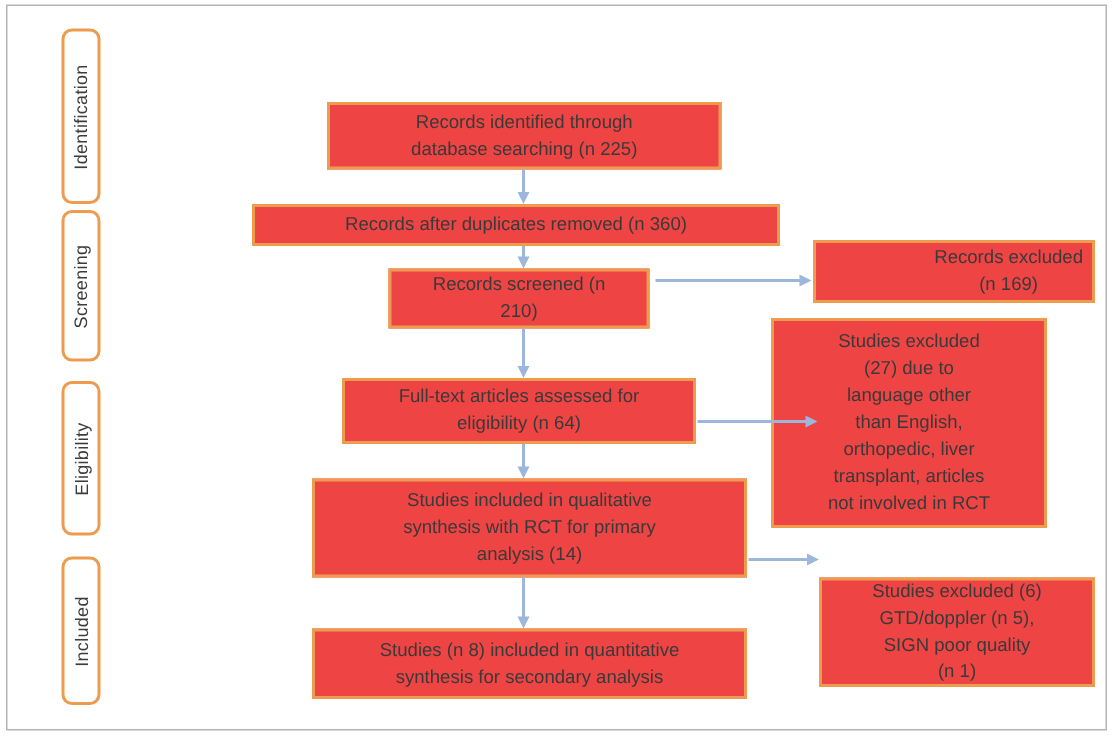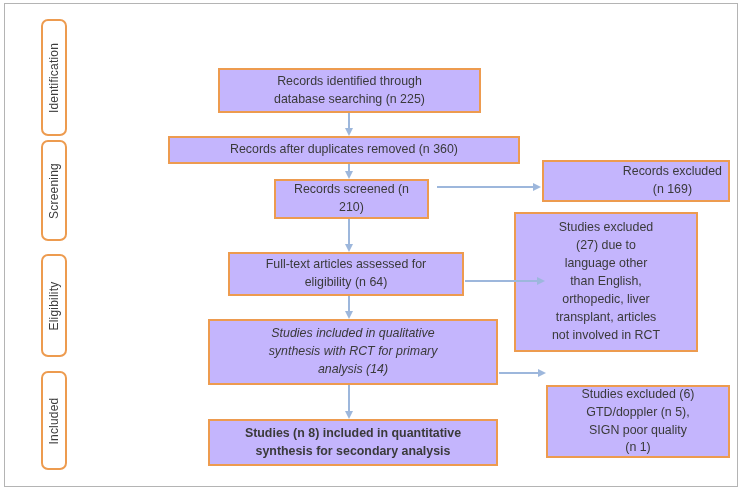--- a/index.html
+++ b/index.html
@@ -48,21 +48,21 @@
     font-size: 12px;
     color: #3d3d3d;
     letter-spacing: 0.2px;
     font-family: "Liberation Sans", sans-serif;
   }
 
   
   .flow-box {
     position: absolute;
     border: 2px solid #ED9B4F;
-    background: #c4b5fd;
+    background: #ef4444;
     box-sizing: border-box;
     display: flex;
     align-items: center;
     justify-content: center;
     text-align: center;
     color: #3a3a3a;
     font-size: 12.4px;
     line-height: 1.45;
     padding: 2px 6px;
     font-family: "Liberation Sans", sans-serif;
@@ -131,21 +131,21 @@
 
   <div class="flow-box" style="left:218px; top:68px; width:263px; height:45px;">
     <span class="txt">Records identified through
 database searching (n 225)</span>
   </div>
 
   <div class="flow-box" style="left:168px; top:136px; width:352px; height:28px;">
     <span class="txt">Records after duplicates removed (n 360)</span>
   </div>
 
-  <div class="flow-box" style="left:274px; top:179px; width:155px; height:40px;">
+  <div class="flow-box" style="left:259px; top:179px; width:174px; height:40px;">
     <span class="txt">Records screened (n
 210)</span>
   </div>
 
   <div class="flow-box" style="left:542px; top:160px; width:188px; height:42px;justify-content:flex-end;">
     <span class="txt">Records excluded
 (n 169)</span>
   </div>
 
   <div class="flow-box" style="left:514px; top:212px; width:184px; height:140px;">
@@ -156,34 +156,34 @@
 orthopedic, liver
 transplant, articles
 not involved in RCT</span>
   </div>
 
   <div class="flow-box" style="left:228px; top:252px; width:236px; height:44px;">
     <span class="txt">Full-text articles assessed for
 eligibility (n 64)</span>
   </div>
 
-  <div class="flow-box" style="left:208px; top:319px; width:290px; height:66px;font-style:italic;">
+  <div class="flow-box" style="left:208px; top:319px; width:290px; height:66px;">
     <span class="txt">Studies included in qualitative
 synthesis with RCT for primary
 analysis (14)</span>
   </div>
 
   <div class="flow-box" style="left:546px; top:361px; width:184px; height:73px;margin-top:24px;">
     <span class="txt">Studies excluded (6)
 GTD/doppler (n 5),
 SIGN poor quality
 (n 1)</span>
   </div>
 
-  <div class="flow-box" style="left:208px; top:419px; width:290px; height:47px;font-weight:bold;">
+  <div class="flow-box" style="left:208px; top:419px; width:290px; height:47px;">
     <span class="txt">Studies (n 8) included in quantitative
 synthesis for secondary analysis</span>
   </div>
 
   <div class="v-arrow" style="left:348px; top:113px; height:16px;"></div>
 
   <div class="v-arrow" style="left:348px; top:164px; height:8px;"></div>
 
   <div class="h-arrow" style="left:437px; top:186px; width:97px;"></div>
 

